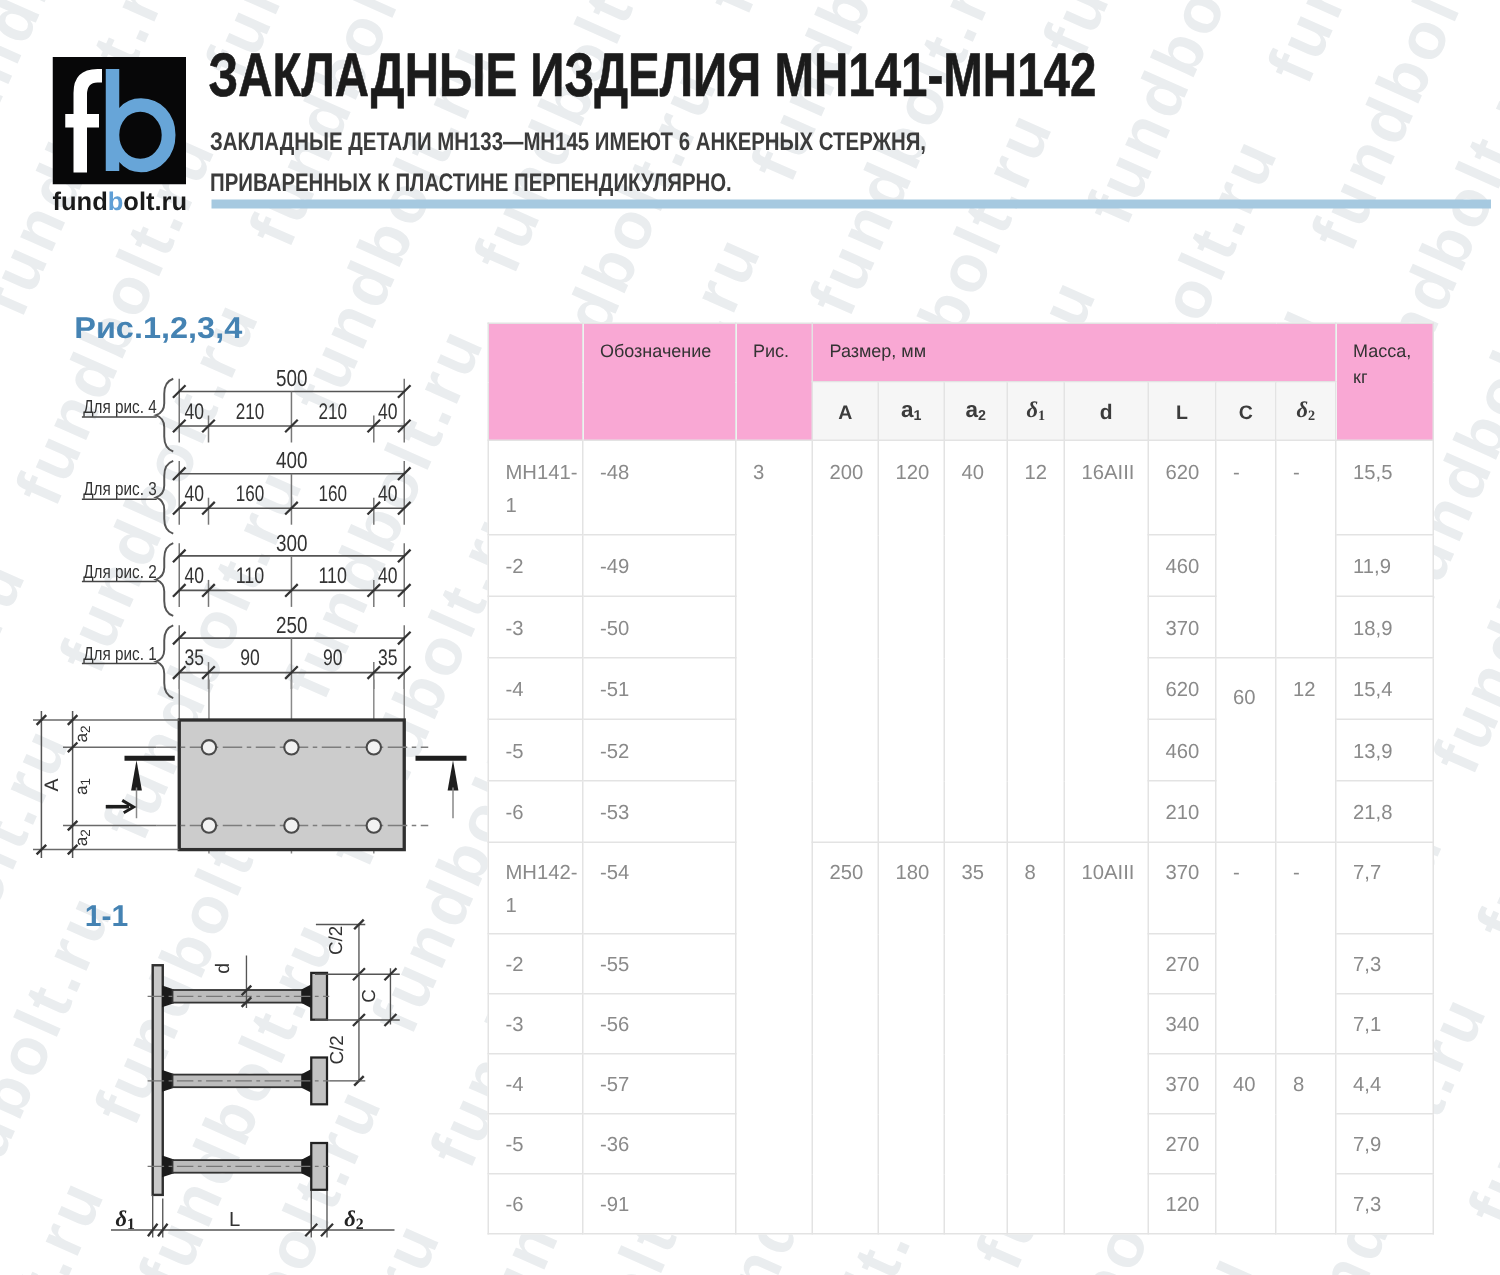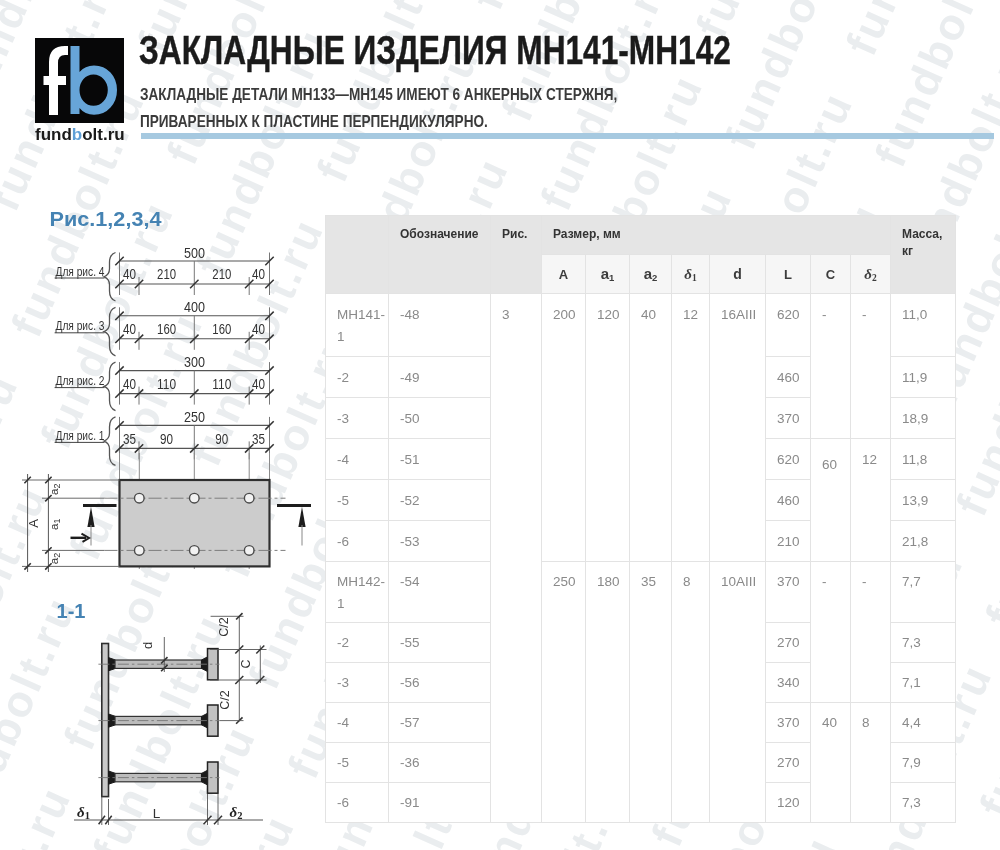--- a/index.html
+++ b/index.html
@@ -26,21 +26,21 @@
       white-space:nowrap; transform:scaleX(0.80); transform-origin:0 0; }
   .bluebar { position:absolute; left:141px; top:132.5px; width:853px; height:6.5px;
       background:#a6c9e0; z-index:3; }
 
   
   table.t { position:absolute; left:325px; top:215px; z-index:3;
       border-collapse:collapse; table-layout:fixed; background:#fff;
       font-size:13.5px; color:#8a8a8a; }
   table.t td { border:1px solid #e3e3e3; padding:0 0 0 11px;
       vertical-align:middle; overflow:hidden; white-space:nowrap; }
-  table.t td.hd { background:#e5e5e5; color:#333; font-weight:bold; font-size:12px; vertical-align:top; padding-top:10px; line-height:17px; }
+  table.t td.hd { background:#f9a8d4; color:#333; font-weight:normal; font-size:12px; vertical-align:top; padding-top:10px; line-height:17px; }
   table.t td.sh { background:#f6f6f6; color:#3c3c3c; font-weight:bold; text-align:center; padding:0; font-size:13px; }
   table.t td.vt { vertical-align:top; }
   sub.s { font-size:9.5px; vertical-align:-2px; }
 
   
   svg.draw { position:absolute; left:0; top:0; z-index:2; }
 </style>
 </head>
 <body>
 <div id="page">
@@ -369,21 +369,21 @@
  <td class="vt" style="padding-top:10px;line-height:21.5px">-48</td>
  <td class="vt" style="padding-top:10px;line-height:21.5px" rowspan="12">3</td>
  <td class="vt" style="padding-top:10px;line-height:21.5px" rowspan="6">200</td>
  <td class="vt" style="padding-top:10px;line-height:21.5px" rowspan="6">120</td>
  <td class="vt" style="padding-top:10px;line-height:21.5px" rowspan="6">40</td>
  <td class="vt" style="padding-top:10px;line-height:21.5px" rowspan="6">12</td>
  <td class="vt" style="padding-top:10px;line-height:21.5px" rowspan="6">16АIII</td>
  <td class="vt" style="padding-top:10px;line-height:21.5px">620</td>
  <td class="vt" style="padding-top:10px;line-height:21.5px" rowspan="3">-</td>
  <td class="vt" style="padding-top:10px;line-height:21.5px" rowspan="3">-</td>
- <td class="vt" style="padding-top:10px;line-height:21.5px">11,0</td>
+ <td class="vt" style="padding-top:10px;line-height:21.5px">15,5</td>
 </tr>
 
 <tr style="height:41px">
           <td>-2</td>
           <td>-49</td>
           <td>460</td>
           <td>11,9</td>
         </tr>
 
 <tr style="height:41px">
@@ -392,21 +392,21 @@
           <td>370</td>
           <td>18,9</td>
         </tr>
 
 <tr style="height:41px">
           <td>-4</td>
           <td>-51</td>
           <td>620</td>
  <td class="vt" style="padding-top:15px;line-height:21.5px" rowspan="3">60</td>
  <td class="vt" style="padding-top:10px;line-height:21.5px" rowspan="3">12</td>
- <td>11,8</td>
+ <td>15,4</td>
         </tr>
 
 <tr style="height:41px">
           <td>-5</td>
           <td>-52</td>
           <td>460</td>
           <td>13,9</td>
         </tr>
 
 <tr style="height:41px">

